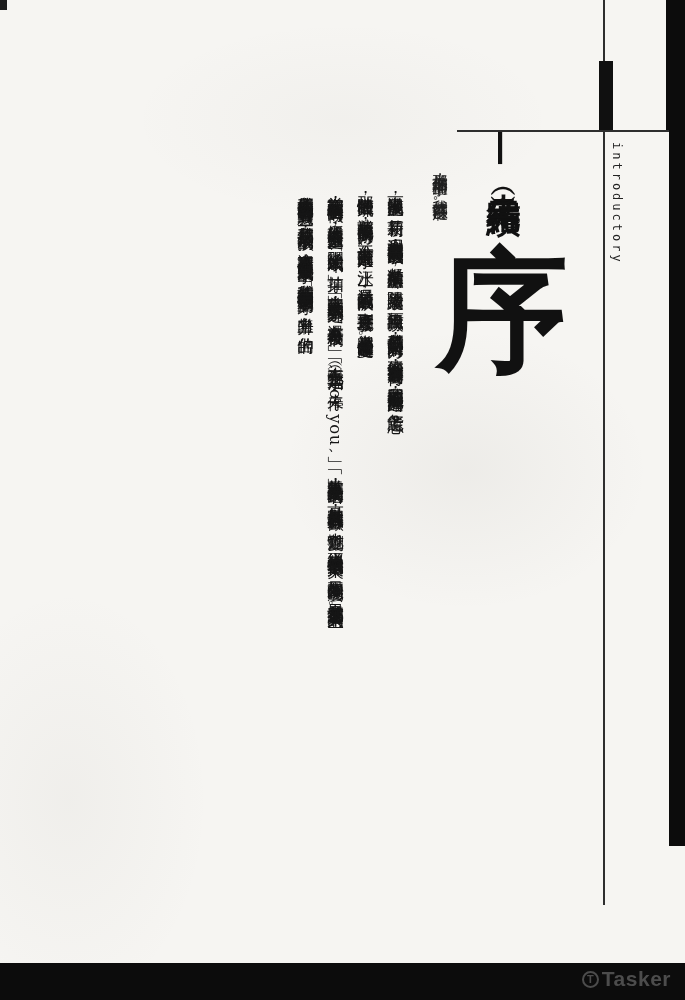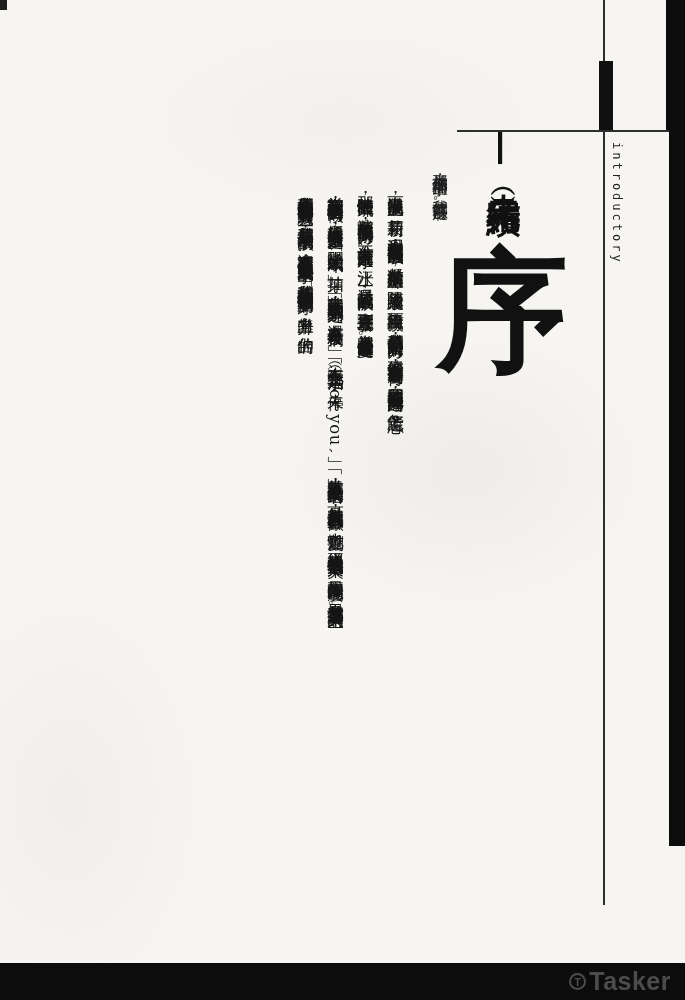--- a/index.html
+++ b/index.html
@@ -139,21 +139,21 @@
     font-family: "Liberation Sans", sans-serif;
   }
   .circled-t-icon {
     display: inline-flex; align-items: center; justify-content: center;
     width: 17px; height: 17px;
     border: 2px solid #4c4c4c; border-radius: 50%;
     font-size: 11px; font-weight: bold;
     box-sizing: border-box;
   }
   .watermark-label {
-    font-size: 25px;
+    font-size: 21px;
     font-weight: bold;
     letter-spacing: 0.5px;
     text-align: center;
   }
 </style>
 </head>
 <body>
 
 <div class="page">
 

